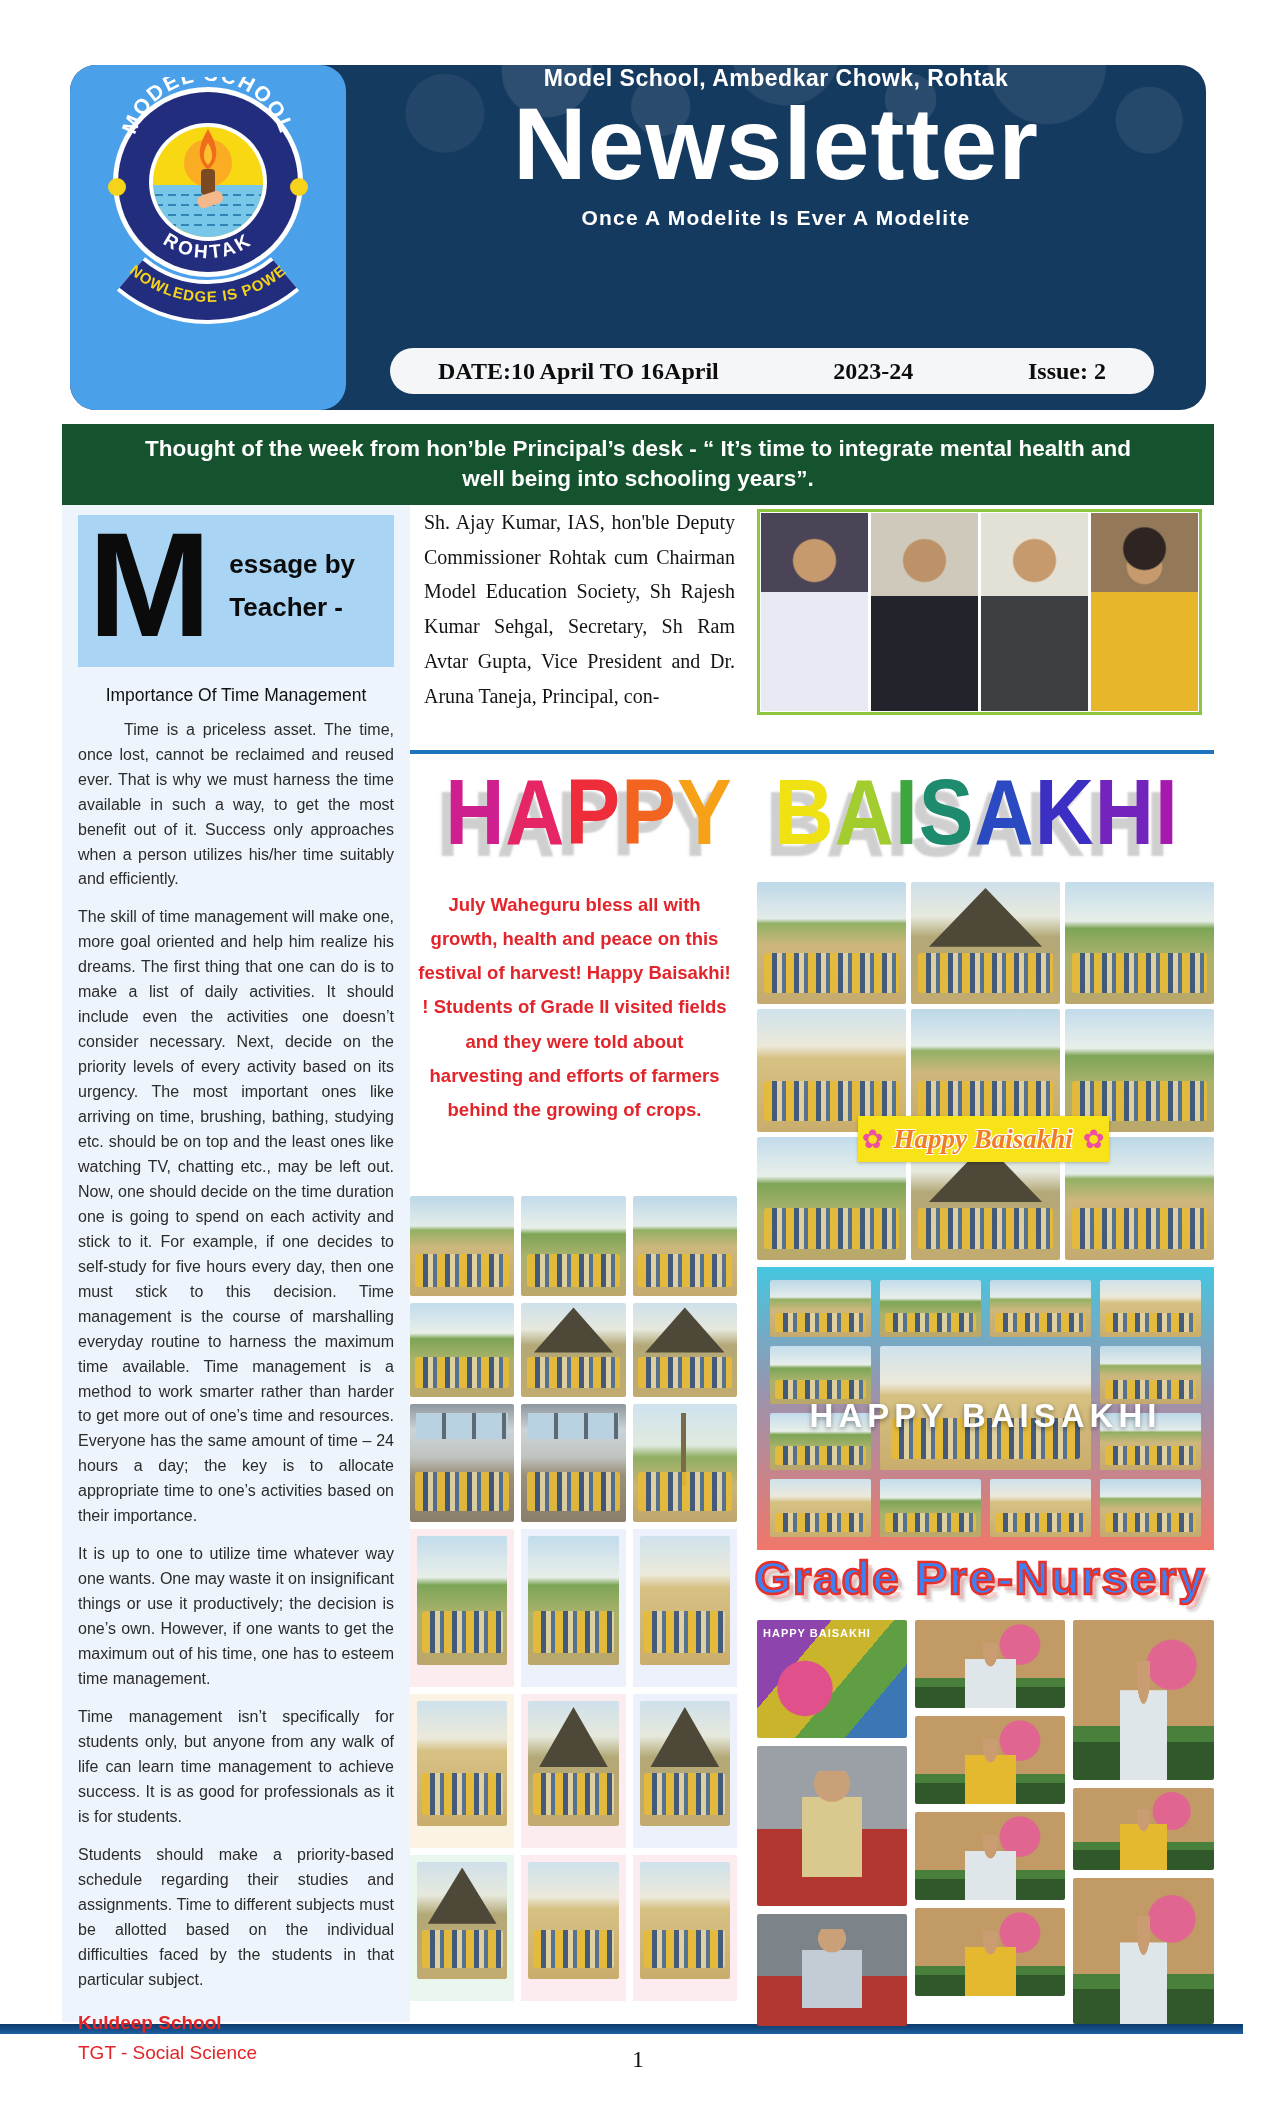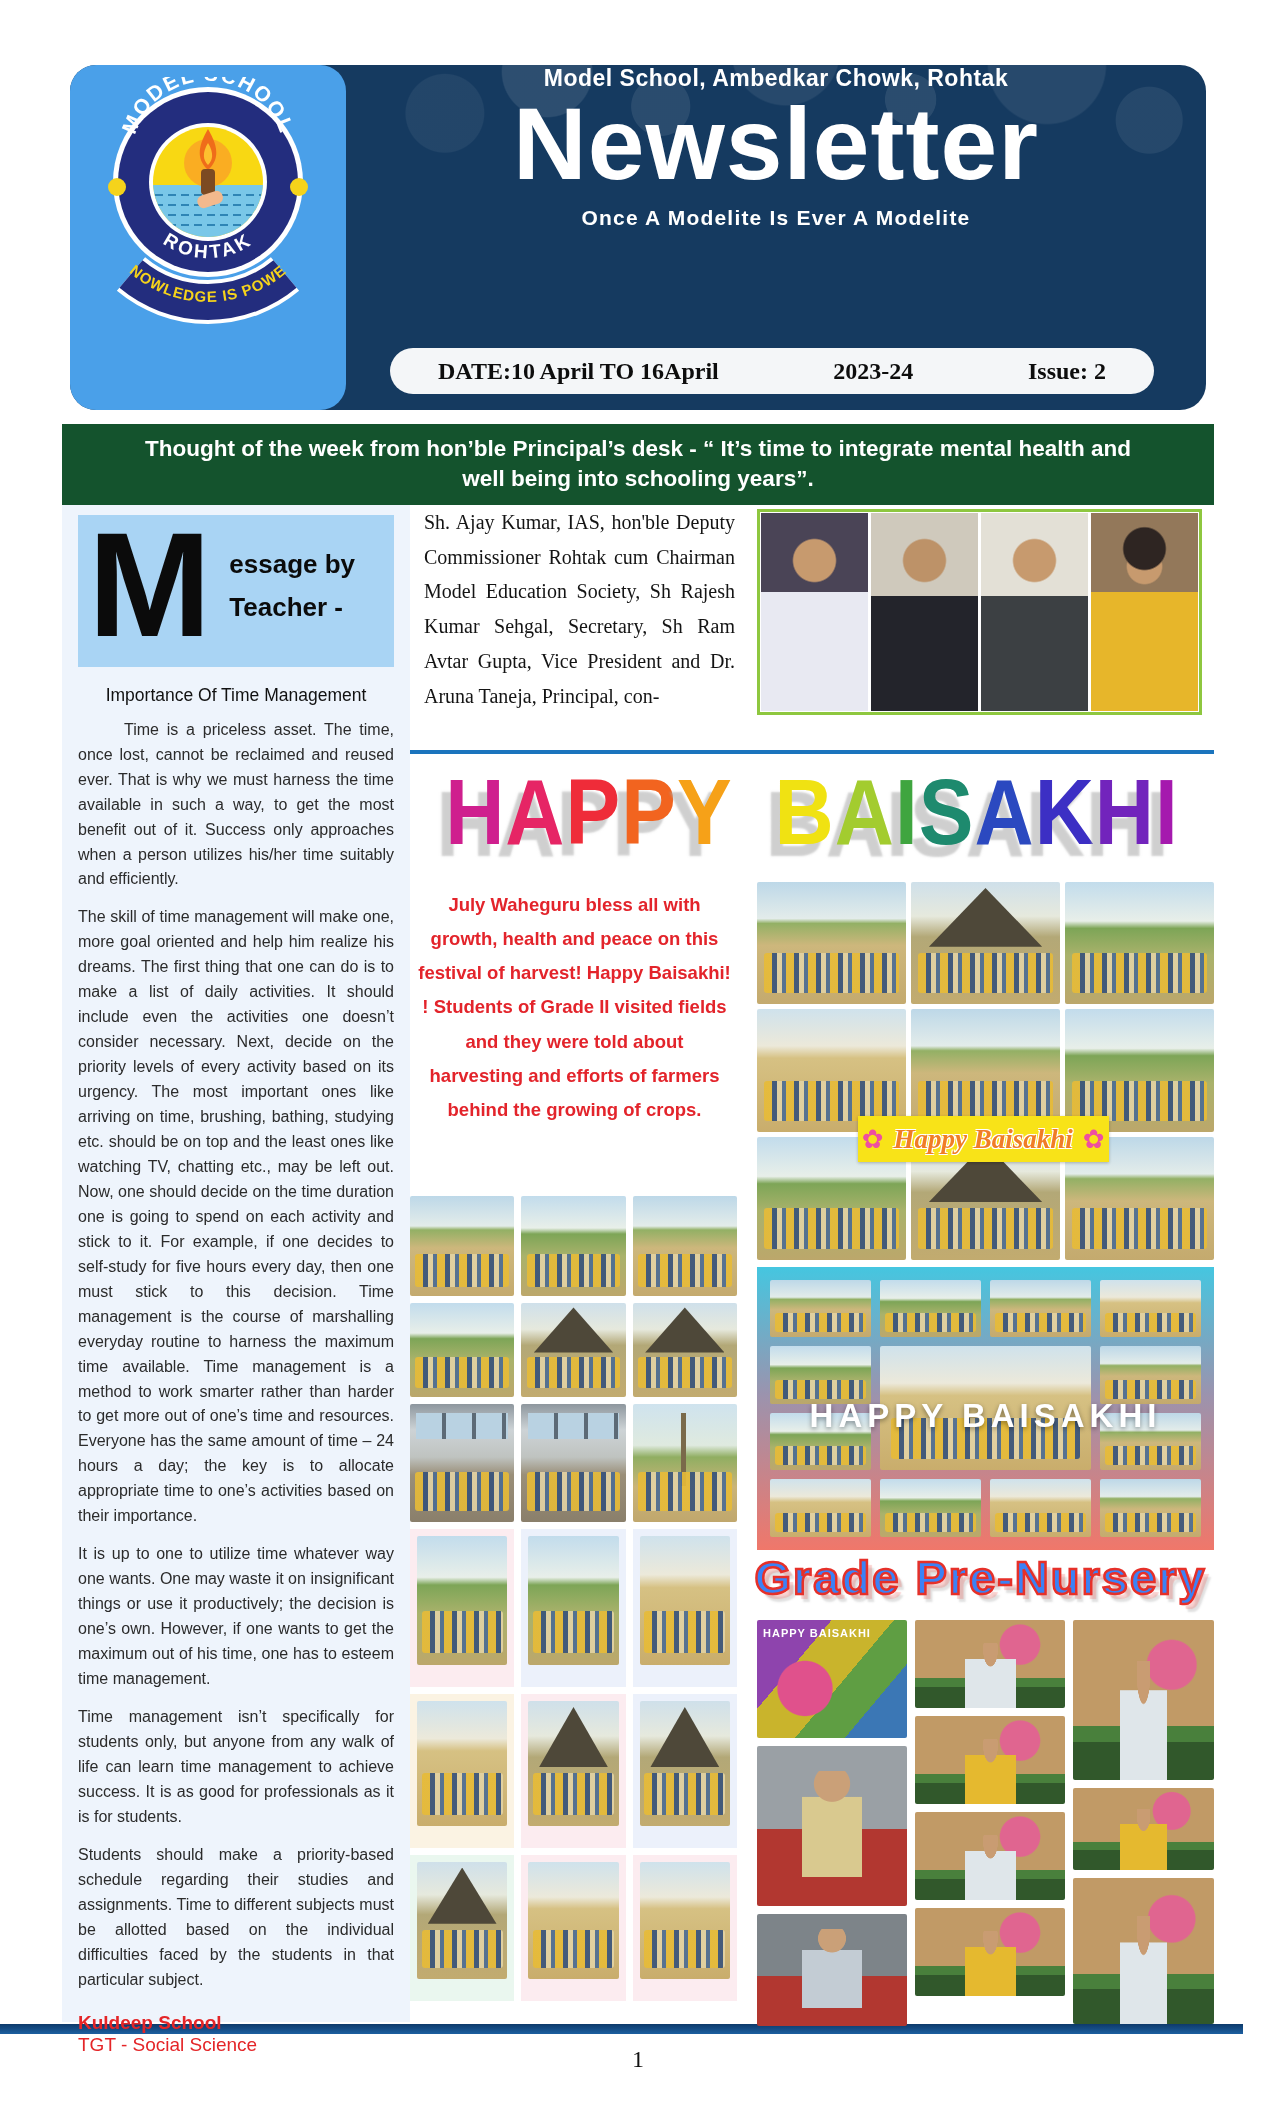--- a/index.html
+++ b/index.html
@@ -46,21 +46,21 @@
 
   
   .left-col{grid-area:left;background:#eef4fc;padding:10px 16px;box-sizing:border-box;}
   .msg-box{background:#a9d4f4;display:flex;height:152px;padding:2px 10px;box-sizing:border-box;}
   .msg-m{font-size:148px;font-weight:800;line-height:.92;color:#0b0b0b;letter-spacing:-4px;}
   .msg-rest{padding:26px 0 0 22px;font-weight:bold;font-size:26px;color:#0b0b0b;line-height:1.65;}
   .msg-heading{text-align:center;font-weight:normal;font-size:17.5px;color:#111;margin:18px 0 12px;}
   .left-col p{font-size:16px;line-height:1.56;text-align:justify;color:#2b2b2b;margin:0 0 13px;}
   .left-col p.indent{text-indent:46px;}
   .author{color:#e42528;font-weight:bold;font-size:19px;margin-top:20px;}
-  .role{color:#e42528;font-size:19px;margin-top:0;}
+  .role{color:#e42528;font-size:19px;margin-top:8px;}
 
   
   .serif-block{grid-area:serif;font-family:"Liberation Serif",serif;font-size:20px;
       line-height:1.74;text-align:justify;color:#141414;padding:0 12px 0 14px;}
 
   
   .photo-area{grid-area:photo;padding:4px 12px 0 10px;}
   .officials{border:3px solid #8ec73f;background:#fff;height:198px;display:flex;gap:3px;padding:1px;}
   .officials .ph{flex:1;border-radius:0;}
 

